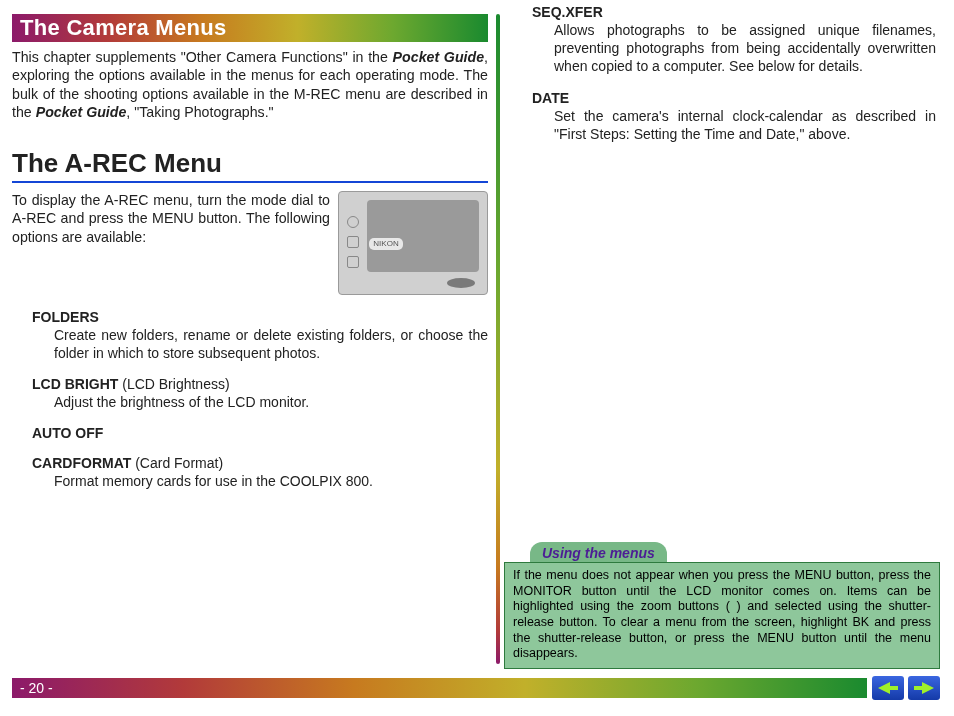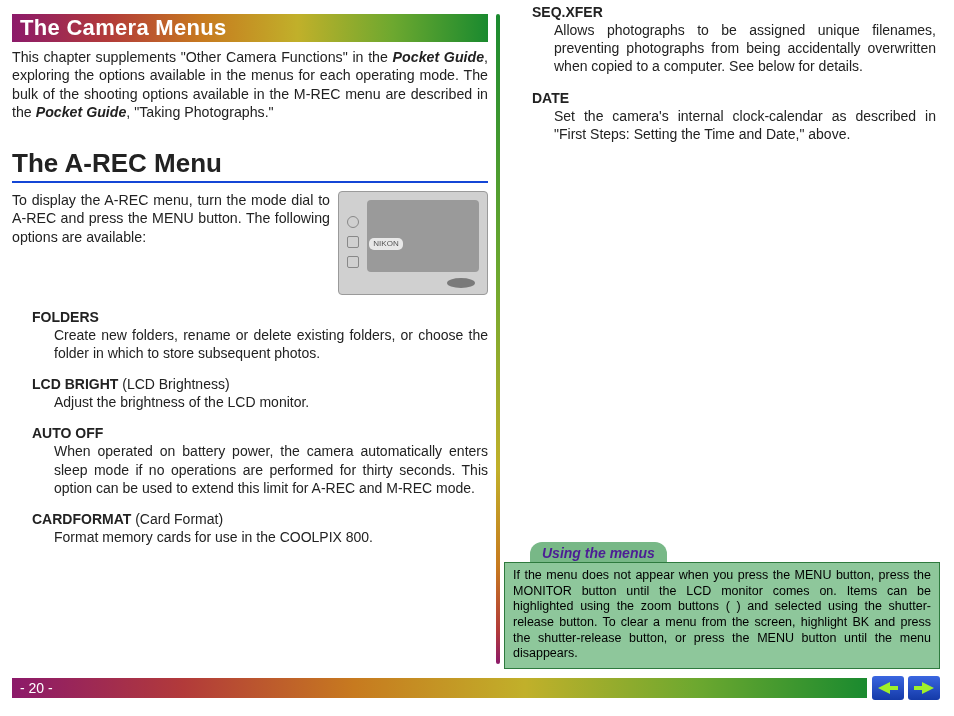--- a/index.html
+++ b/index.html
@@ -180,21 +180,20 @@
     <div class="option">
       <div class="hd"><span>FOLDERS</span><span class="sub"></span></div>
       <div class="bd">Create new folders, rename or delete existing folders, or choose the folder in which to store subsequent photos.</div>
     </div>
     <div class="option">
       <div class="hd"><span>LCD BRIGHT</span><span class="sub"> (LCD Brightness)</span></div>
       <div class="bd">Adjust the brightness of the LCD monitor.</div>
     </div>
     <div class="option">
       <div class="hd"><span>AUTO OFF</span><span class="sub"></span></div>
-      <div class="bd">When operated on battery power, the camera automatically enters sleep mode if no operations are performed for thirty seconds.  This option can be used to extend this limit for A-REC and M-REC mode.</div>
     </div>
     <div class="option">
       <div class="hd"><span>CARDFORMAT</span><span class="sub"> (Card Format)</span></div>
       <div class="bd">Format memory cards for use in the COOLPIX 800.</div>
     </div>
   </div>
 </div>
 
 <div class="divider"></div>
 

